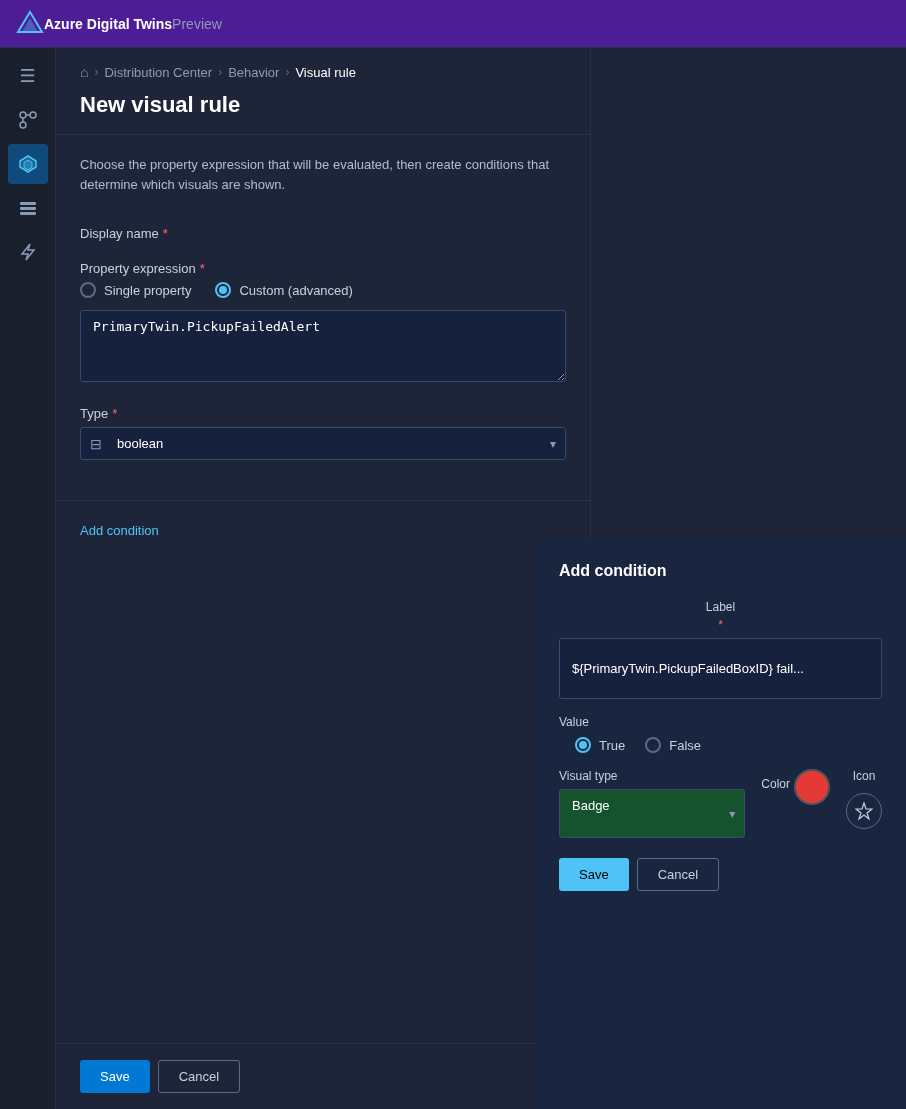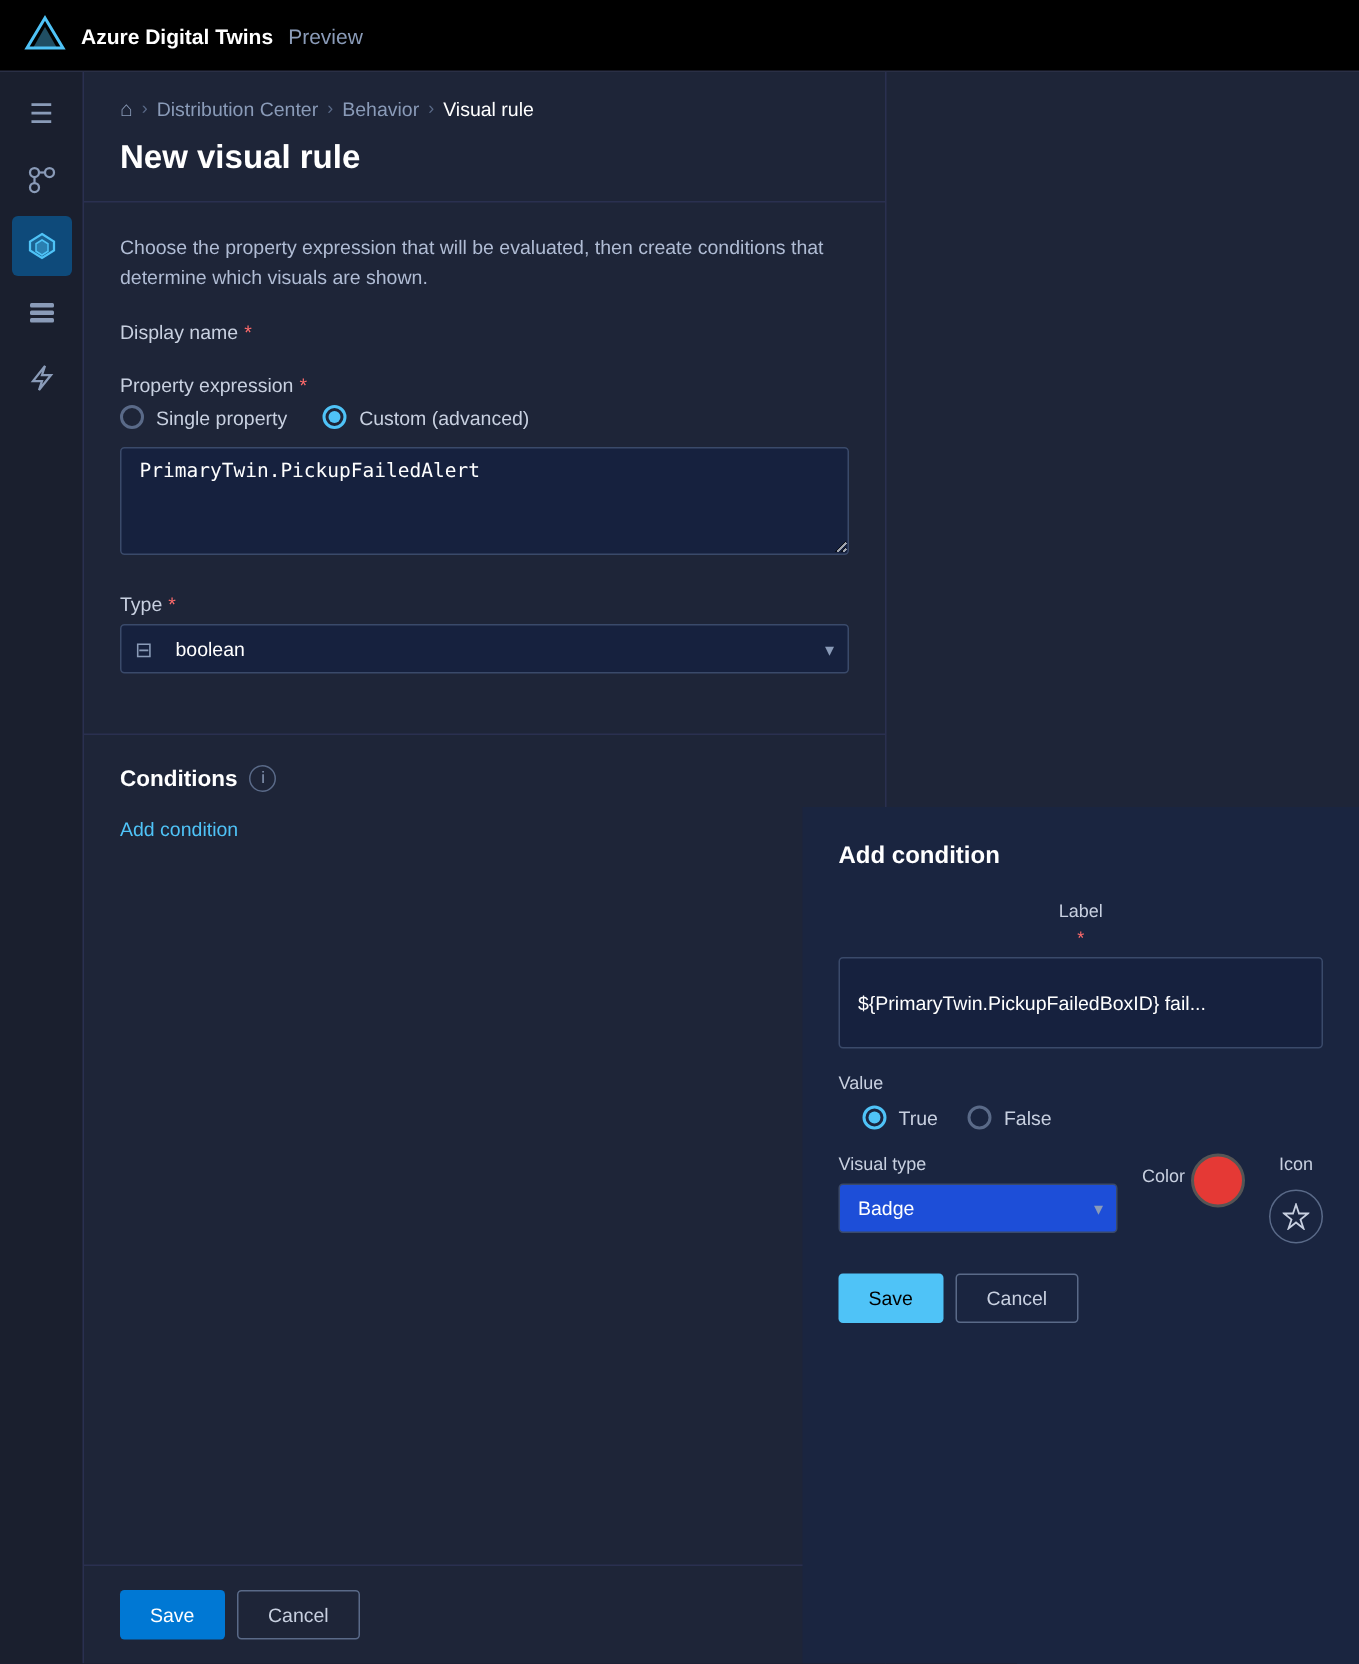--- a/index.html
+++ b/index.html
@@ -8,26 +8,25 @@
       background: #1a1f2e;
       color: #c8d0e0;
       width: 906px;
       min-height: 1109px;
       display: flex;
       flex-direction: column;
     }
 
     
     .topbar {
-      background: #000000;
+      background: #4c1d95;
       height: 48px;
       display: flex;
       align-items: center;
       padding: 0 16px;
-      gap: 10px;
       border-bottom: 1px solid #2a2f45;
     }
     .topbar-logo {
       width: 28px;
       height: 28px;
     }
     .topbar-title {
       color: #ffffff;
       font-size: 14px;
       font-weight: 600;
@@ -124,21 +123,21 @@
 
     
     .form-section {
       border-top: 1px solid #2a3050;
       padding: 20px 24px;
     }
     .form-description {
       font-size: 13px;
       color: #b0bcd4;
       line-height: 1.5;
-      margin-bottom: 20px;
+      margin-bottom: 32px;
     }
 
     
     .form-group {
       margin-bottom: 20px;
     }
     .form-label {
       font-size: 13px;
       color: #c8d0e0;
       margin-bottom: 6px;
@@ -403,24 +402,24 @@
       justify-content: center;
       cursor: pointer;
       color: #c8d0e0;
       font-size: 16px;
     }
     .panel-select-wrapper {
       position: relative;
     }
     .panel-select {
       width: 100%;
-      background: #1d4ed8;
+      background: #14532d;
       border: 1px solid #3a4a6a;
       border-radius: 3px;
-      padding: 8px 32px 8px 12px;
+      padding: 8px 32px 24px 12px;
       color: #ffffff;
       font-size: 13px;
       outline: none;
       appearance: none;
       cursor: pointer;
     }
     .panel-select-arrow {
       position: absolute;
       right: 10px;
       top: 50%;
@@ -565,26 +564,20 @@
               <option value="boolean">boolean</option>
               <option value="string">string</option>
               <option value="number">number</option>
             </select>
             <span class="select-arrow">▾</span>
           </div>
         </div>
       </div>
 
       <div class="conditions-section">
-        <div class="conditions-header">
-          <span class="conditions-title">Conditions</span>
-          <div class="info-icon">
-            <span>i</span>
-          </div>
-        </div>
         <a class="add-condition-link">Add condition</a>
       </div>
 
       <div class="bottom-buttons">
         <button class="btn-primary">Save</button>
         <button class="btn-secondary">Cancel</button>
       </div>
     </div>
 
     <div class="add-condition-panel">

